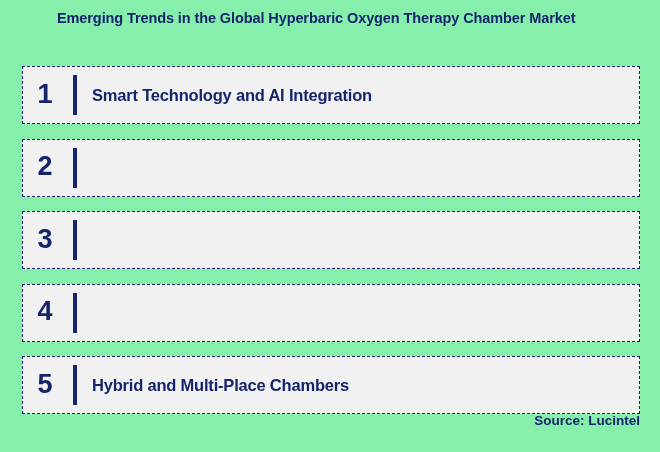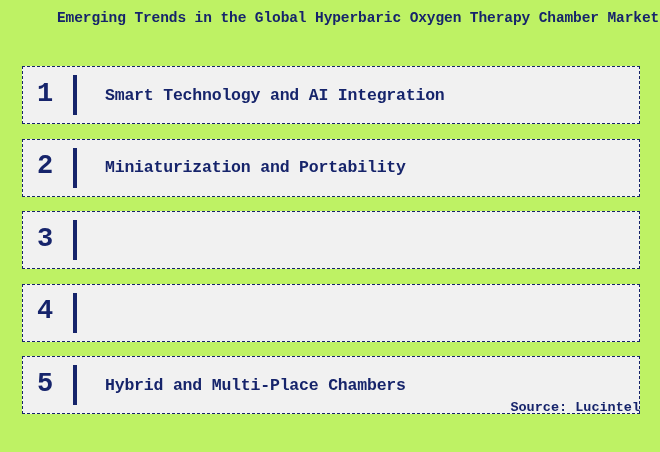--- a/index.html
+++ b/index.html
@@ -10,22 +10,21 @@
   body {
     width: 660px;
     height: 452px;
     position: relative;
     font-family: "Liberation Sans", sans-serif;
     overflow: hidden;
   }
   #page {
     position: absolute;
     inset: 0;
-    background: #bef264;
-    font-family: Liberation Mono, monospace;
+    background: #86efac;
   }
   .title {
     position: absolute;
     left: 57px;
     top: 10px;
     width: 586px;
     font-size: 14.5px;
     font-weight: bold;
     color: #16246b;
     letter-spacing: -0.1px;
@@ -58,31 +57,31 @@
     padding-bottom: 2px;
   }
   .trend-bar {
     width: 4px;
     height: 40px;
     background: #16246b;
     flex: 0 0 4px;
     margin-left: 6px;
   }
   .trend-label {
-    margin-left: 28px;
+    margin-left: 15px;
     font-size: 16.5px;
     font-weight: bold;
     color: #16246b;
     letter-spacing: -0.2px;
     white-space: nowrap;
   }
   .source {
     position: absolute;
     right: 20px;
-    top: 400px;
+    top: 413px;
     font-size: 13.5px;
     font-weight: bold;
     color: #16246b;
     text-align: left;
     white-space: nowrap;
   }
 </style>
 </head>
 <body>
 
@@ -94,21 +93,20 @@
 
     <div class="trend-row">
       <div class="trend-num">1</div>
       <div class="trend-bar"></div>
       <div class="trend-label">Smart Technology and AI Integration</div>
     </div>
 
     <div class="trend-row">
       <div class="trend-num">2</div>
       <div class="trend-bar"></div>
-      <div class="trend-label">Miniaturization and Portability</div>
     </div>
 
     <div class="trend-row">
       <div class="trend-num">3</div>
       <div class="trend-bar"></div>
     </div>
 
     <div class="trend-row">
       <div class="trend-num">4</div>
       <div class="trend-bar"></div>

